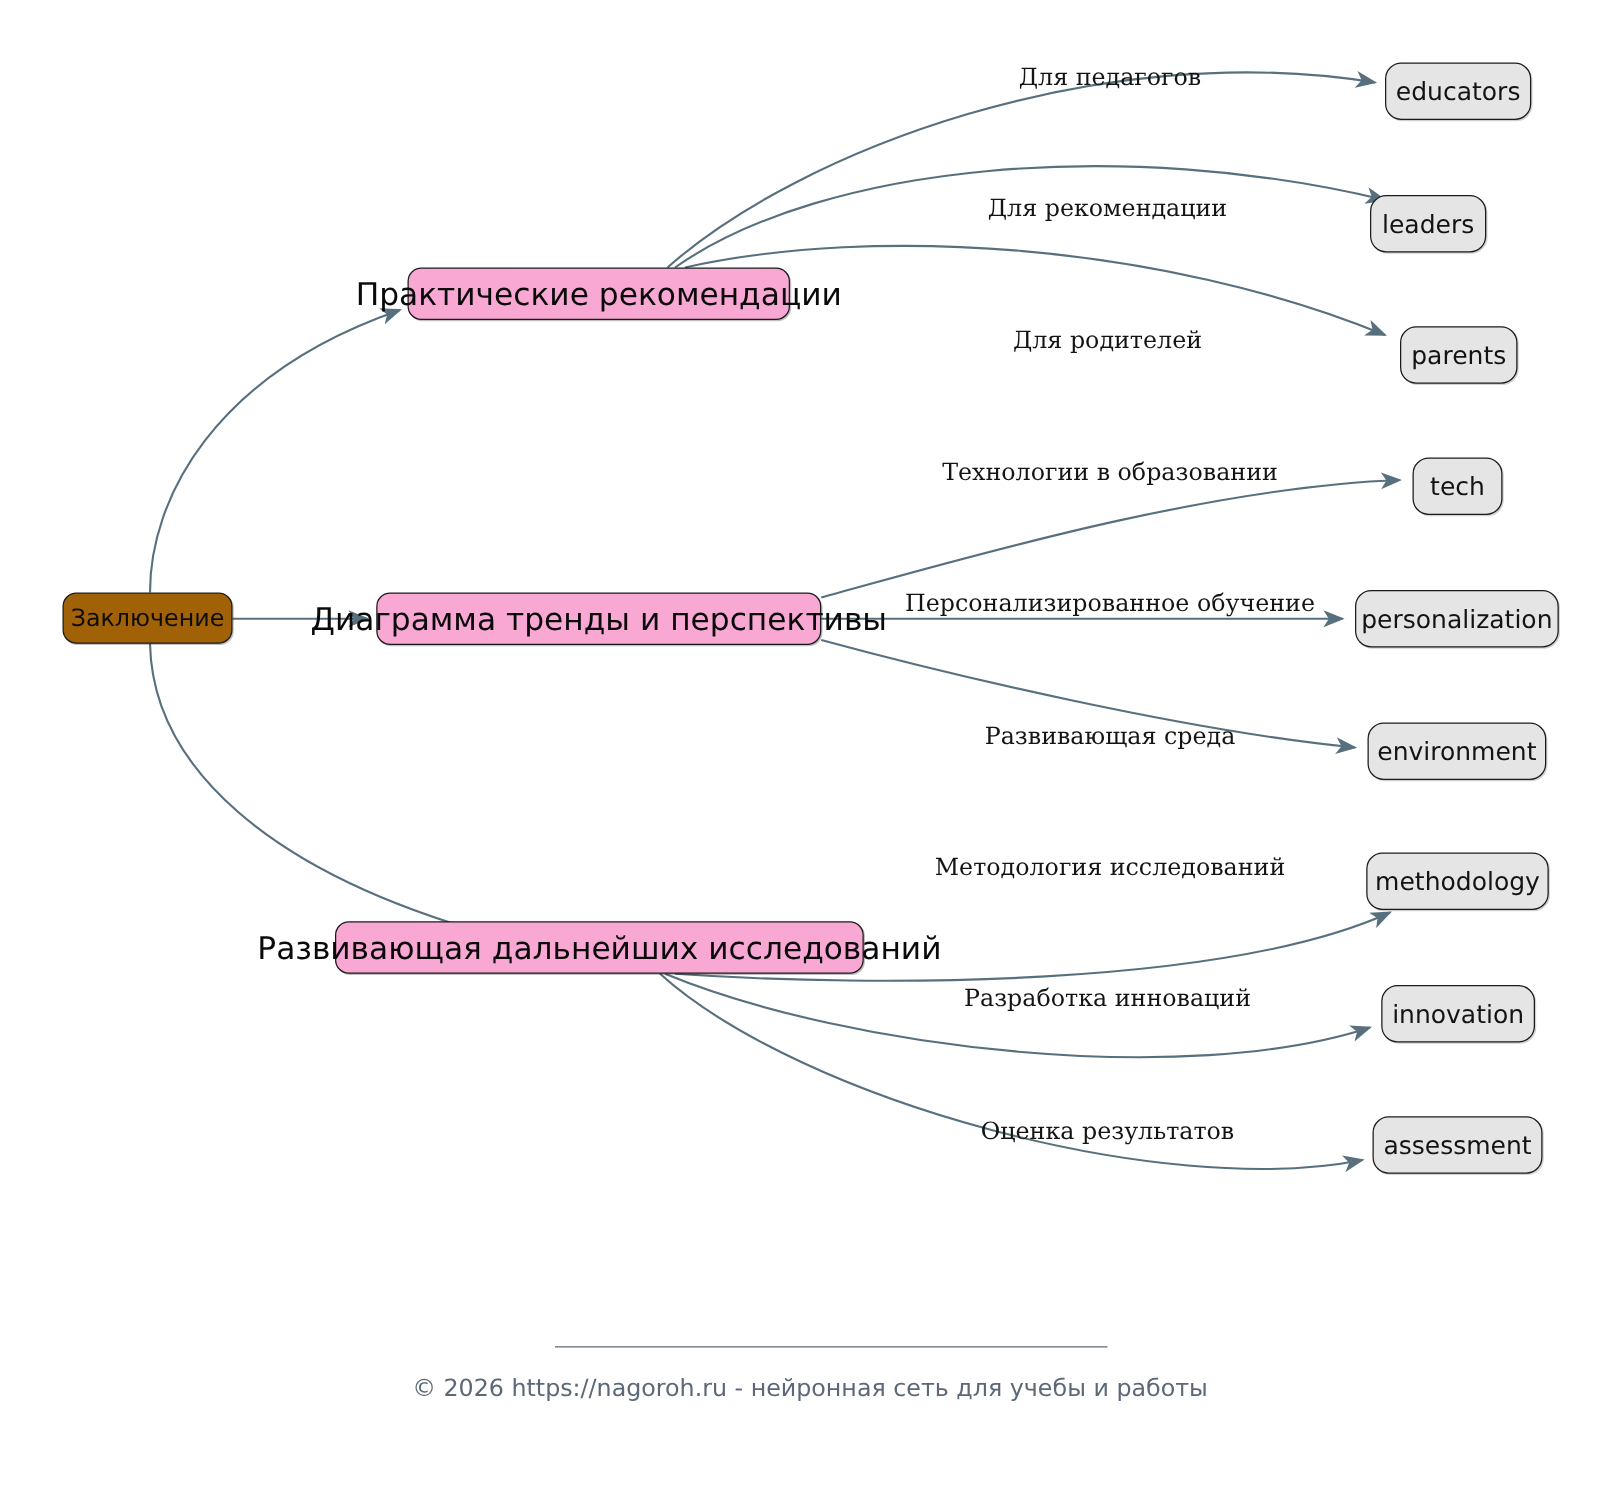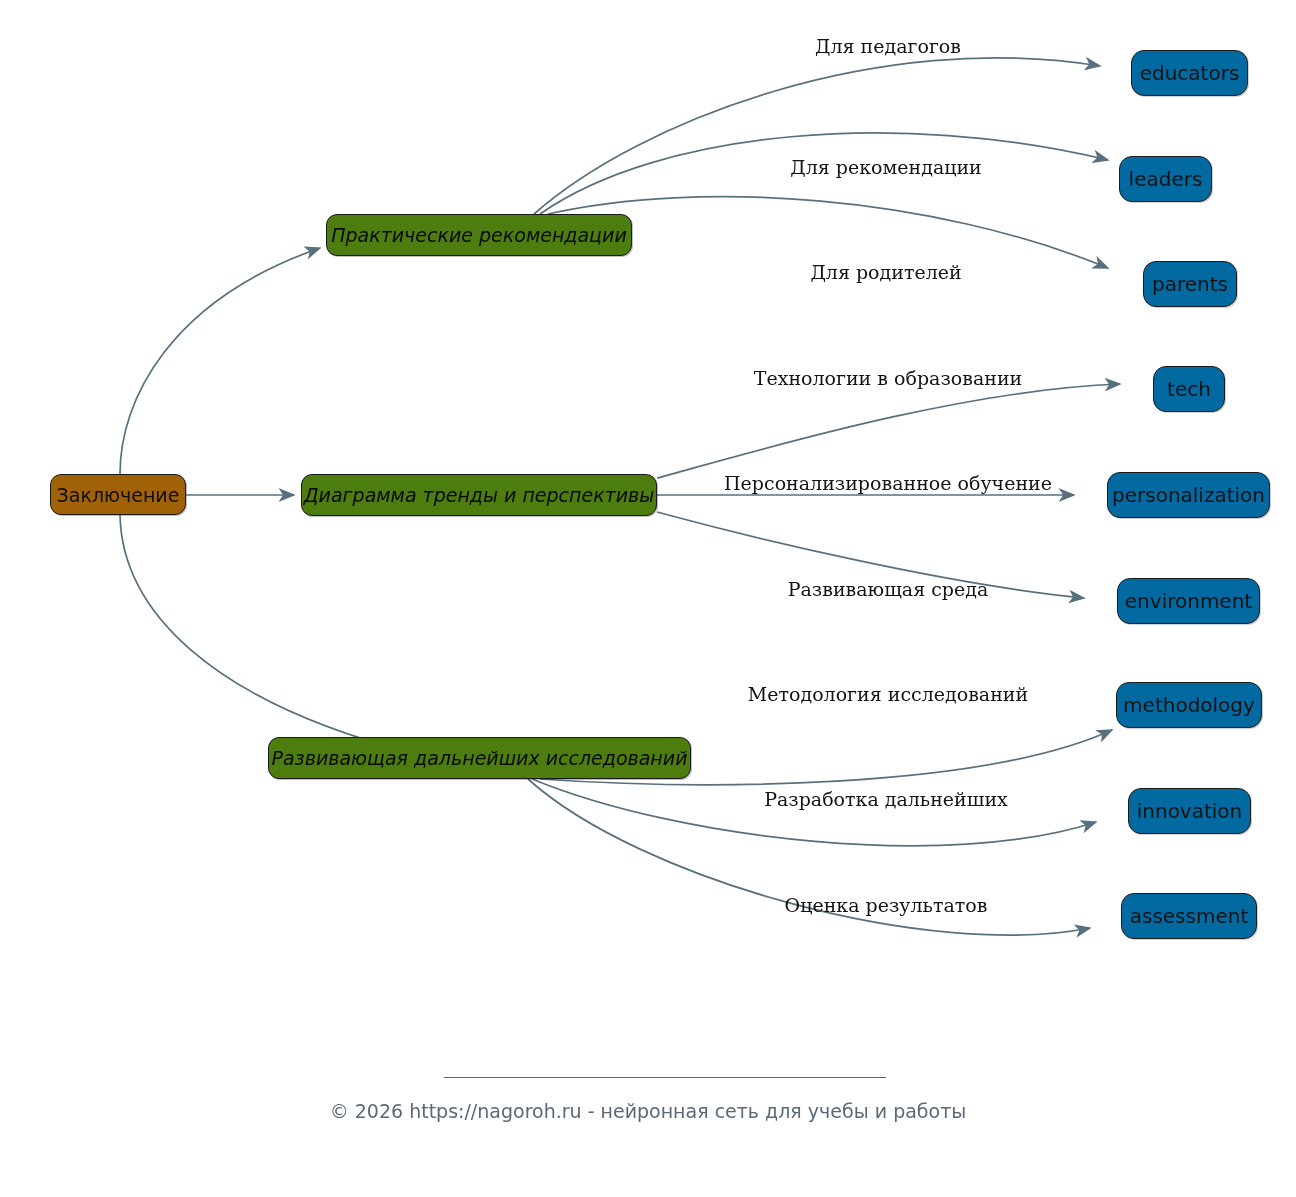--- a/index.html
+++ b/index.html
@@ -40,36 +40,34 @@
   }
   .node-root {
     background: #a16207;
     border: 1.6px solid #1a1a1a;
     color: #0d0d0d;
     font-size: 19px;
     border-radius: 11px;
     box-shadow: 1px 1px 0 rgba(0,0,0,0.25);
   }
   .node-branch {
-    background: #4d7c0f;
+    background: #f9a8d4;
     border: 1.6px solid #1a1a1a;
     color: #0a0a0a;
-    font-size: 19px;
+    font-size: 25px;
     border-radius: 11px;
     box-shadow: 1px 1px 0 rgba(0,0,0,0.25);
-    font-style: italic;
   }
   .node-leaf {
-    background: #0369a1;
+    background: #e5e5e5;
     border: 1.7px solid #1b1b1b;
     color: #131313;
     font-size: 20px;
     border-radius: 13px;
     box-shadow: 1px 1px 0 rgba(0,0,0,0.18);
-    margin-left: 23px;
   }
   .edge-label {
     position: absolute;
     font-family: "DejaVu Serif", "Liberation Serif", serif;
     font-size: 19px;
     color: #141414;
     white-space: nowrap;
     transform: translate(-50%, -50%);
   }
   #footer-title {
@@ -145,21 +143,21 @@
   <div class="node node-leaf" style="left:1108px; top:50px; width:117px; height:46px;">
     <span>educators</span>
   </div>
   <div class="node node-leaf" style="left:1096px; top:156px; width:93px; height:46px;">
     <span>leaders</span>
   </div>
   <div class="node node-leaf" style="left:1120px; top:261px; width:94px; height:46px;">
     <span>parents</span>
   </div>
 
-  <div class="edge-label" style="left:888px; top:46px;">Для педагогов</div>
+  <div class="edge-label" style="left:888px; top:62px;">Для педагогов</div>
   <div class="edge-label" style="left:886px; top:167px;">Для рекомендации</div>
   <div class="edge-label" style="left:886px; top:272px;">Для родителей</div>
 
   <div class="node node-branch" style="left:301px; top:474px; width:356px; height:42px;">
     <span>Диаграмма тренды и перспективы</span>
   </div>
 
   <div class="node node-leaf" style="left:1130px; top:366px; width:72px; height:46px;">
     <span>tech</span>
   </div>
@@ -182,19 +180,19 @@
     <span>methodology</span>
   </div>
   <div class="node node-leaf" style="left:1105px; top:788px; width:123px; height:46px;">
     <span>innovation</span>
   </div>
   <div class="node node-leaf" style="left:1098px; top:893px; width:136px; height:46px;">
     <span>assessment</span>
   </div>
 
   <div class="edge-label" style="left:888px; top:694px;">Методология исследований</div>
-  <div class="edge-label" style="left:886px; top:799px;">Разработка дальнейших</div>
+  <div class="edge-label" style="left:886px; top:799px;">Разработка инноваций</div>
   <div class="edge-label" style="left:886px; top:905px;">Оценка результатов</div>
 
   <div id="footer-rule"></div>
   <div id="footer-credit">© 2026 https://nagoroh.ru - нейронная сеть для учебы и работы</div>
 
 </div>
 
 </body></html>

